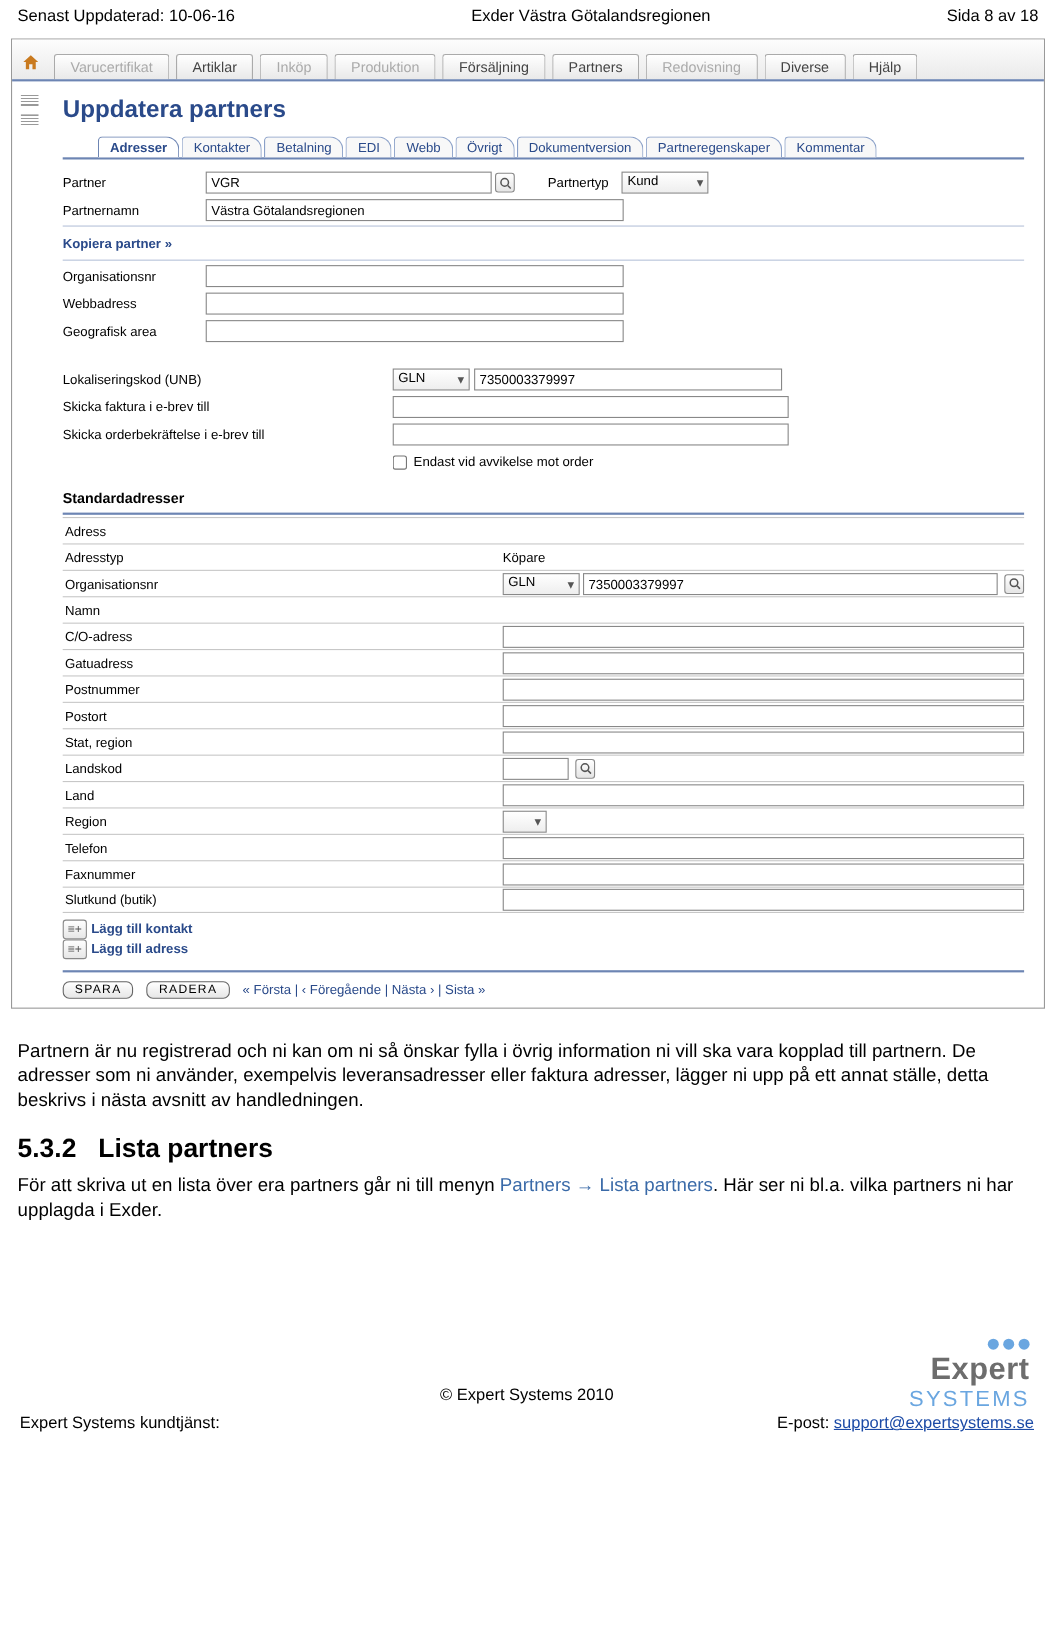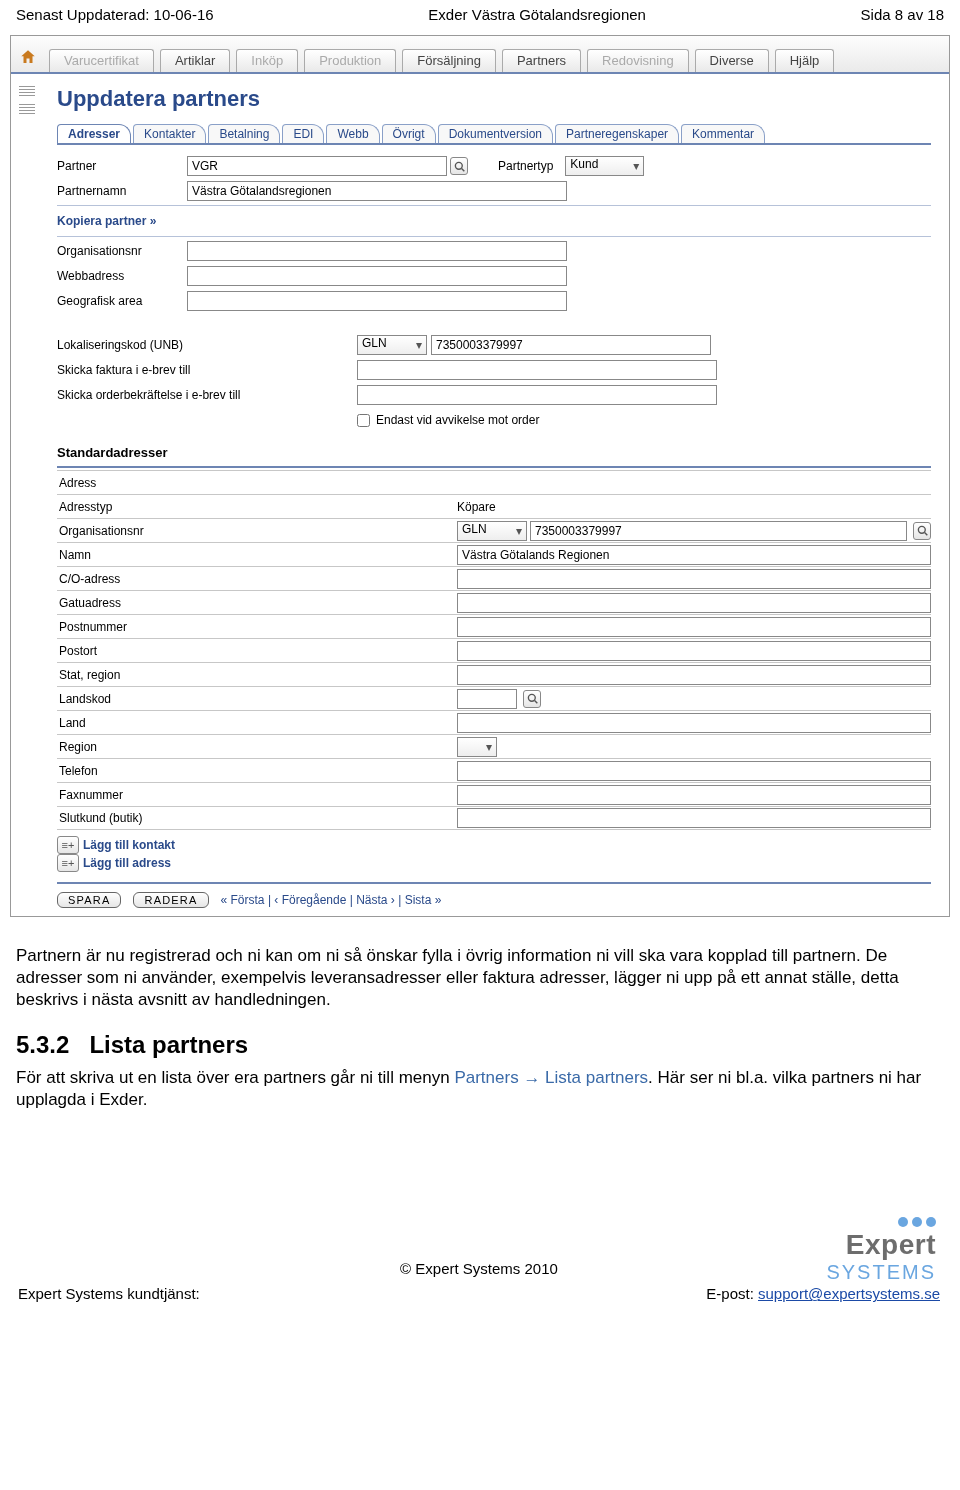--- a/index.html
+++ b/index.html
@@ -77,20 +77,21 @@
     color: #2a4a8a;
     background: #f8f8f8;
     margin-right: 2px;
     cursor: pointer;
     white-space: nowrap;
   }
   .tabstrip .subtab.active {
     background: #fff;
     font-weight: bold;
     border-color: #6d85b3;
+    margin-left: 32px;
   }
   .form-area { margin-top: 10px; font-size: 12px; }
   .row {
     display: flex;
     align-items: center;
     margin: 3px 0;
     min-height: 22px;
   }
   .row .label {
     width: 130px;
@@ -315,23 +316,20 @@
               <span class="magnify">
                   <svg viewBox="0 0 16 16">
                     <circle cx="7" cy="7" r="5"></circle>
                     <line x1="11" y1="11" x2="15" y2="15"></line>
                   </svg>
                 </span>
             </div>
           </div>
           <div class="arow">
               <div class="alabel">Namn</div>
-              <div class="avalue">
-                <input class="field" style="flex: 1 1 0%;" value="Västra Götalands Regionen">
-              </div>
             </div>
           <div class="arow">
               <div class="alabel">C/O-adress</div>
               <div class="avalue">
                 <input class="field" style="flex: 1 1 0%;" value="">
               </div>
             </div>
           <div class="arow">
               <div class="alabel">Gatuadress</div>
               <div class="avalue">

